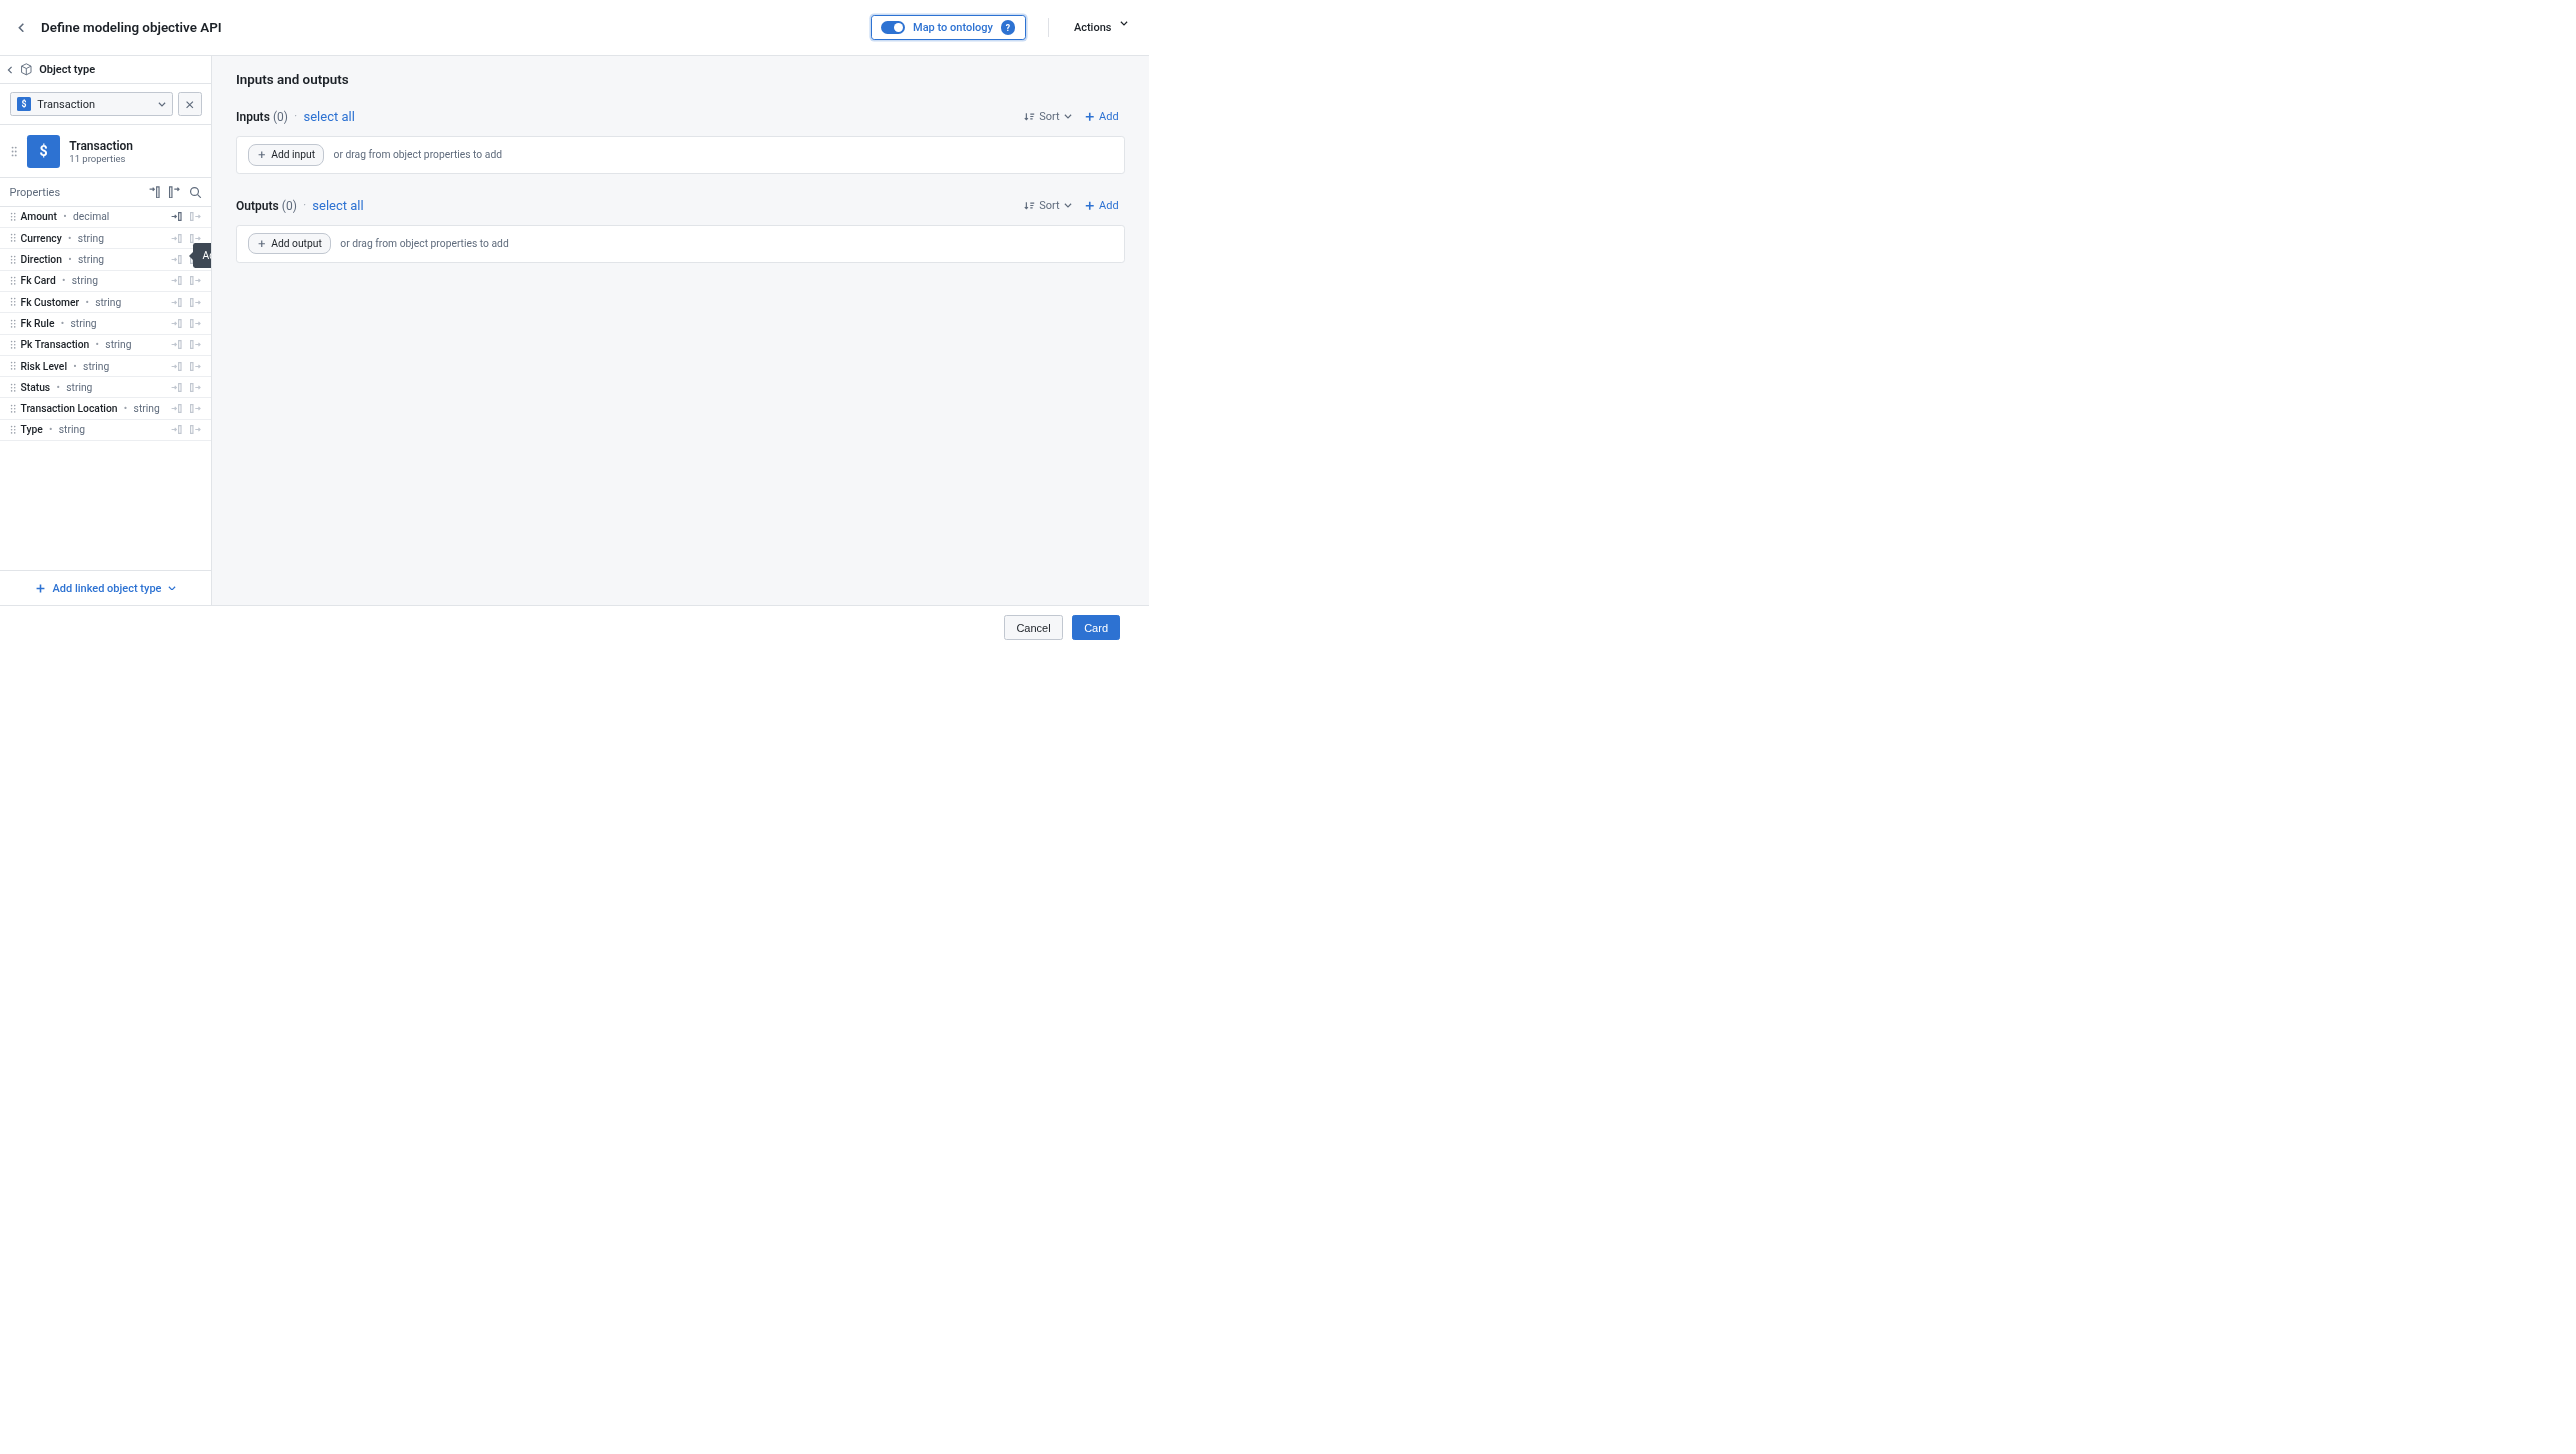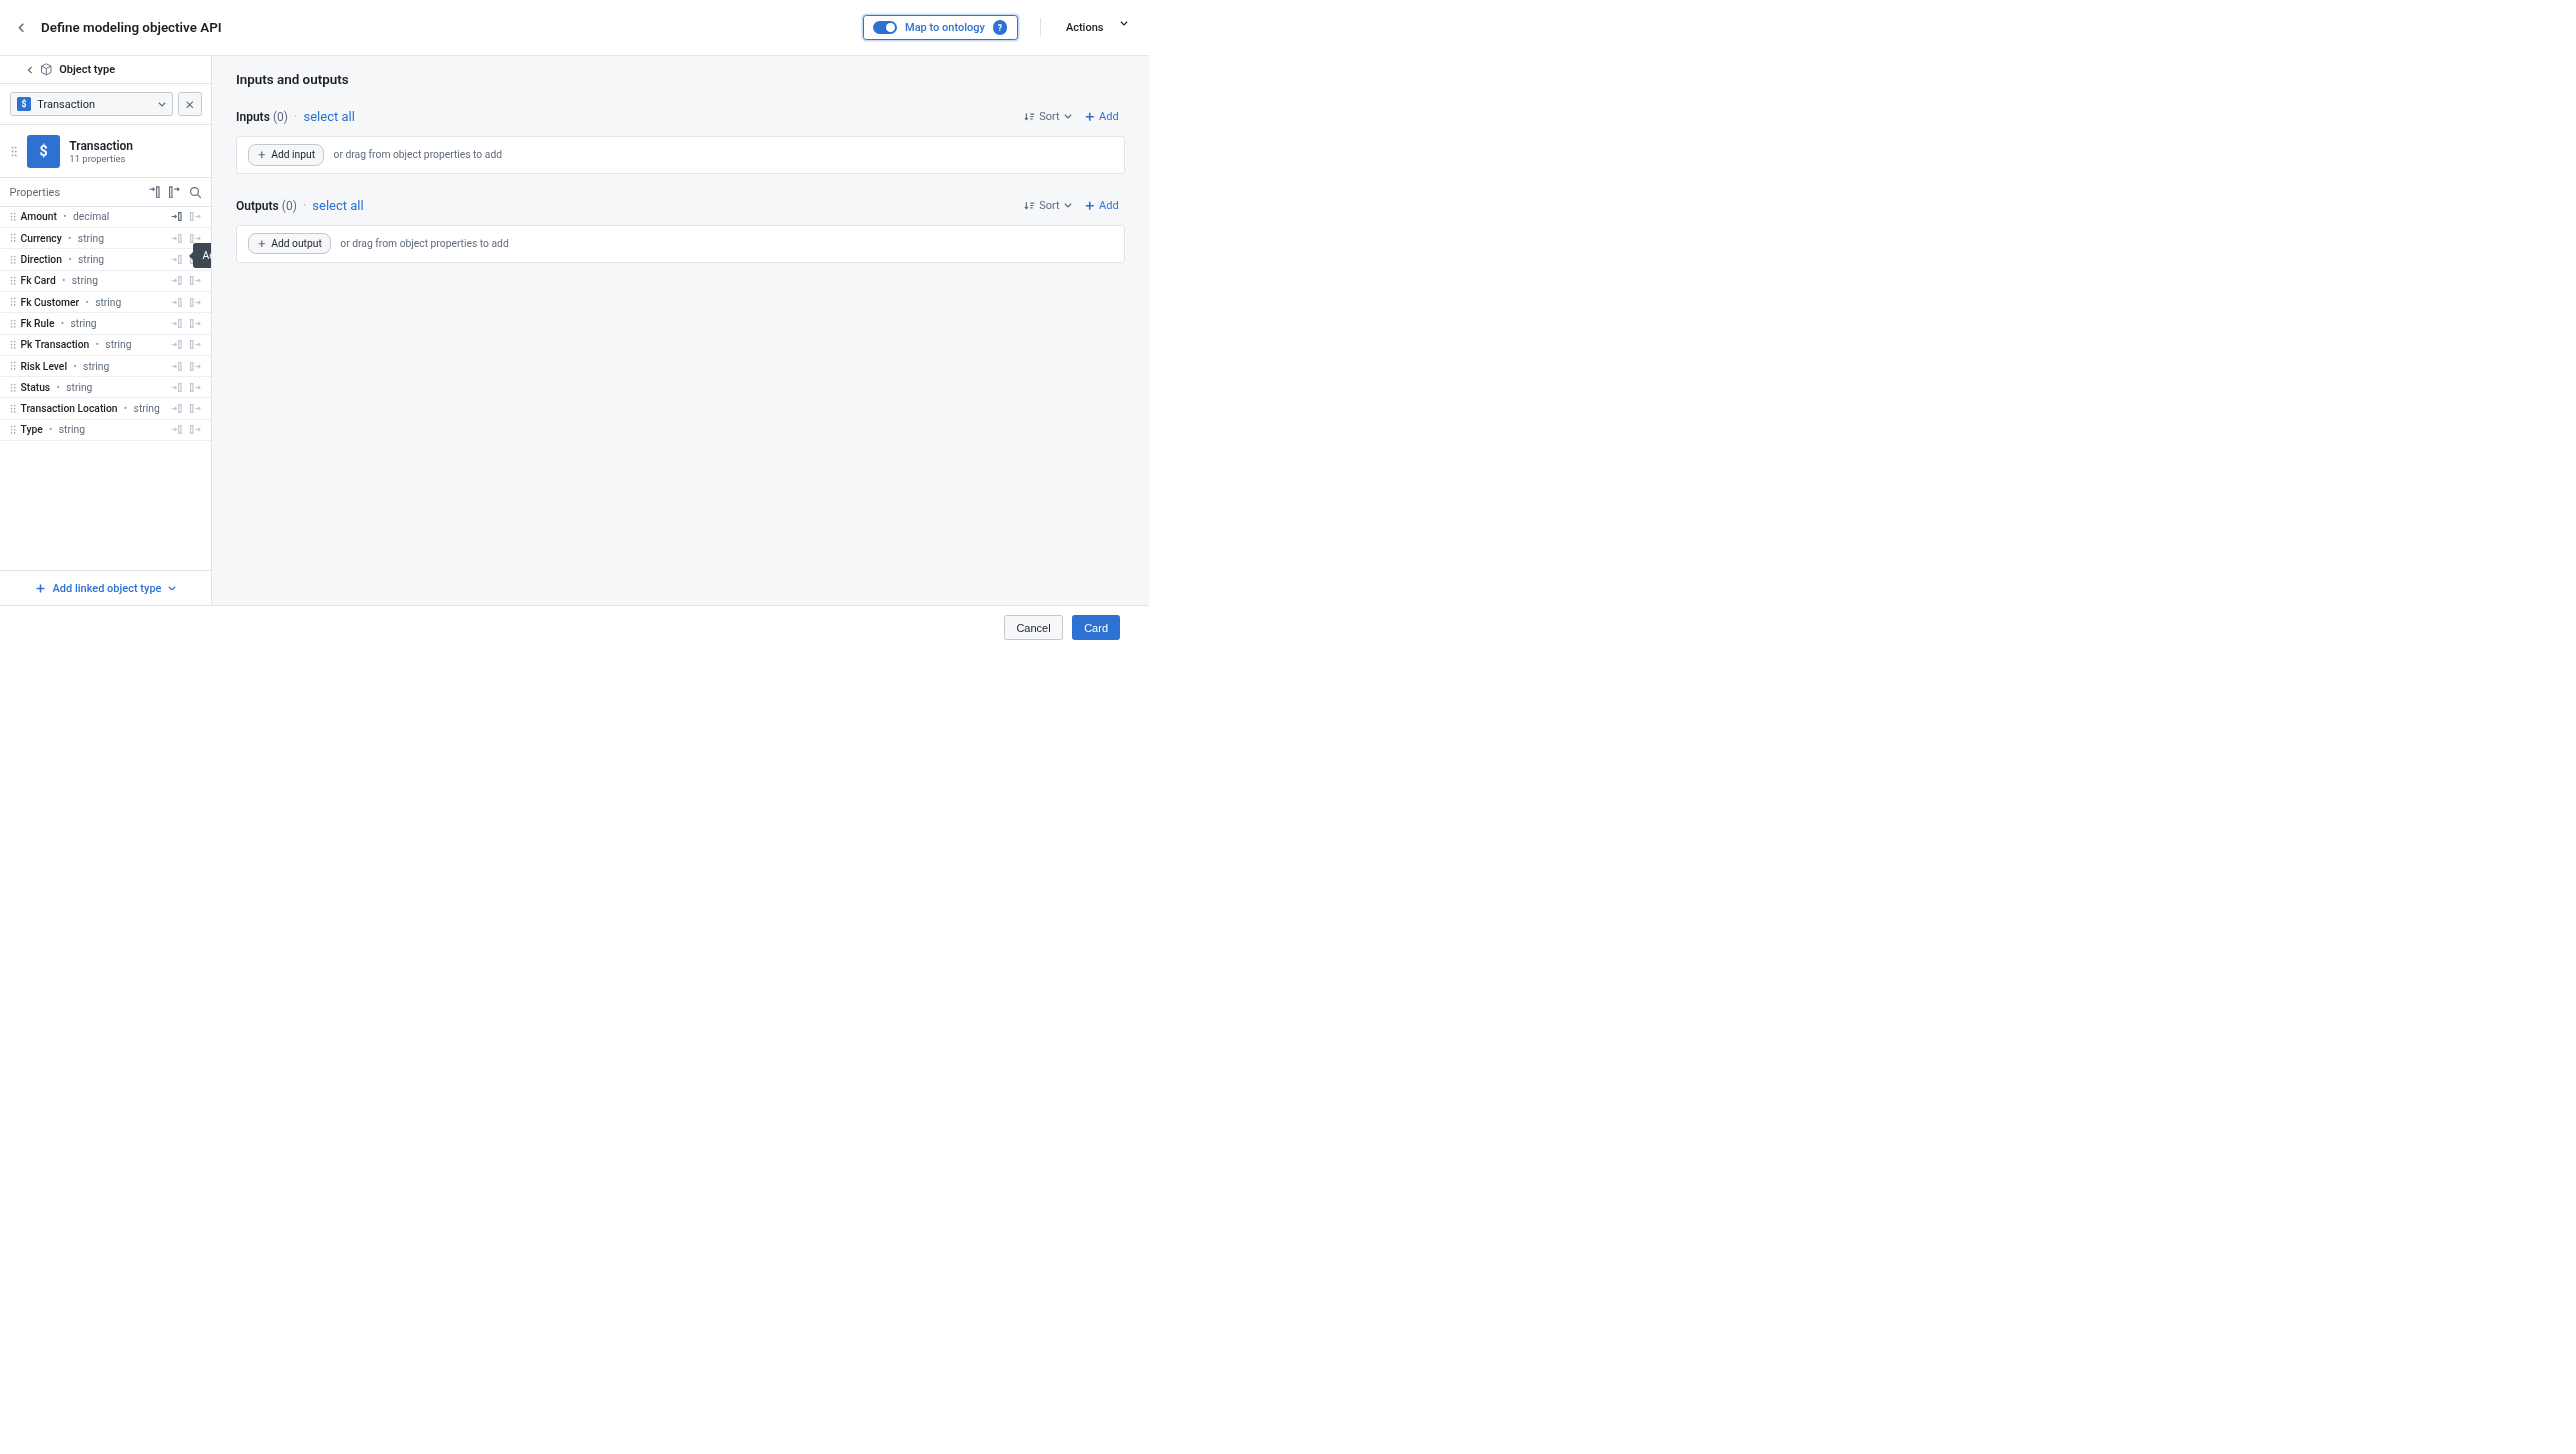--- a/index.html
+++ b/index.html
@@ -64,21 +64,21 @@
   }
   .divider-v {
     width: 0.8px;
     height: 19px;
     background: #dfe1e6;
     margin: 0 8px;
   }
   .actions-btn {
     display: flex;
     align-items: flex-start;
-    gap: 17px;
+    gap: 9px;
     font-weight: 500;
     color: #1c2127;
     cursor: pointer;
     padding: 4.7px 3.2px;
   }
   .help-circle {
     width: 14.2px;
     height: 14.2px;
     border-radius: 50%;
     background: #2d72d2;
@@ -100,21 +100,21 @@
     width: 212px;
     border-right: 0.8px solid #e1e4e8;
     display: flex;
     flex-direction: column;
     background: #fff;
   }
   .left-header {
     height: 28.4px;
     display: flex;
     align-items: center;
-    padding: 0 26px;
+    padding: 0 6px;
     border-bottom: 0.8px solid #e1e4e8;
     gap: 6.3px;
     color: #1c2127;
     font-weight: 600;
     font-size: 11px;
   }
   .left-header .chev {
     color: #5f6b7c;
     display: flex;
     cursor: pointer;

